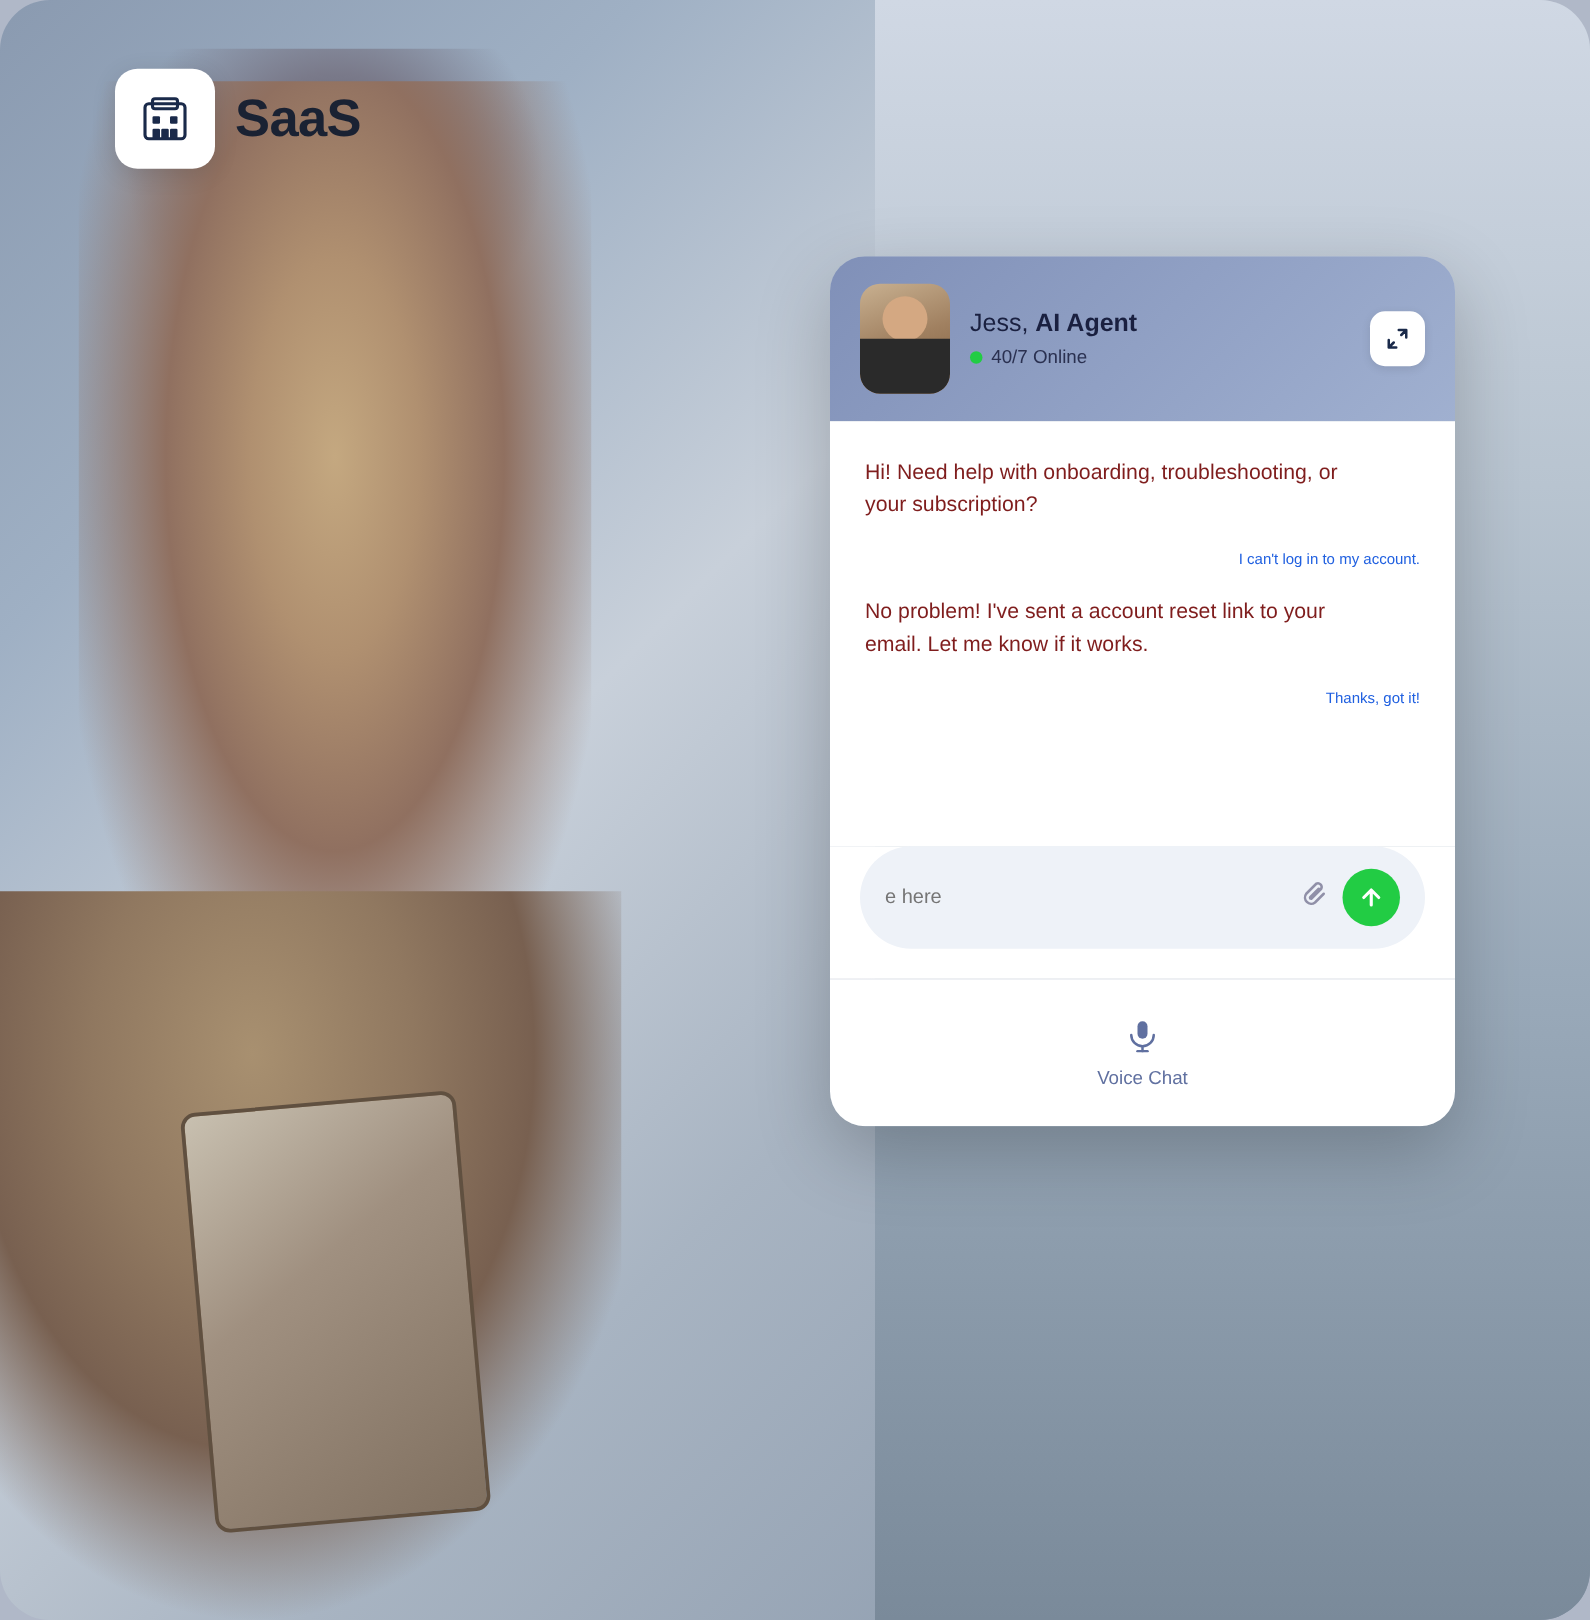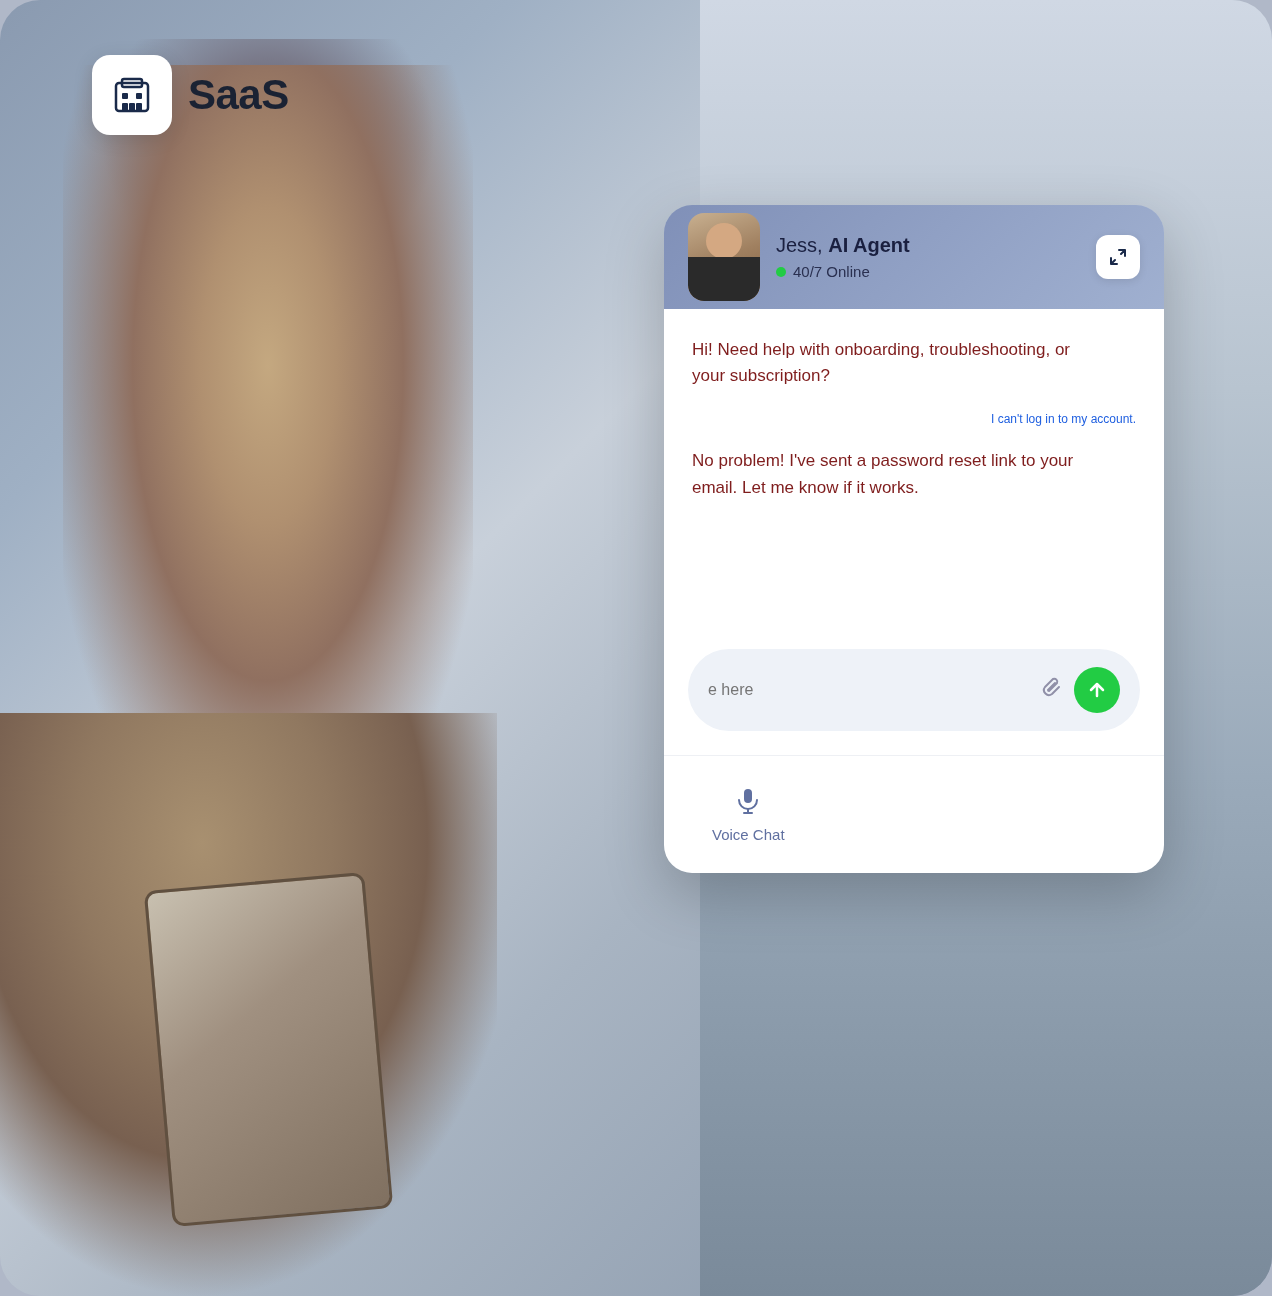--- a/index.html
+++ b/index.html
@@ -66,21 +66,21 @@
       width: 500px;
       border-radius: 28px;
       overflow: hidden;
       box-shadow: 0 20px 60px rgba(0,0,0,0.22);
       z-index: 20;
     }
 
     
     .chat-header {
       background: linear-gradient(135deg, #8090b8 0%, #a0b0d0 100%);
-      padding: 8px 24px;
+      padding: 22px 24px;
       display: flex;
       align-items: center;
       gap: 16px;
     }
 
     .agent-avatar {
       width: 72px;
       height: 88px;
       border-radius: 16px;
       overflow: hidden;
@@ -221,21 +221,21 @@
       align-items: center;
       justify-content: center;
       cursor: pointer;
       flex-shrink: 0;
     }
 
     
     .chat-tabs {
       background: #ffffff;
       display: flex;
-      justify-content: space-between;
+      justify-content: center;
       gap: 0;
       padding: 18px 0 22px 0;
       border-top: 1px solid #eef0f4;
     }
 
     .tab-item {
       display: flex;
       flex-direction: column;
       align-items: center;
       gap: 8px;
@@ -415,21 +415,24 @@
     </div>
 
     <div class="chat-messages">
       <div class="message message-bot">
         <span>Hi! Need help with onboarding, troubleshooting, or your subscription?</span>
       </div>
       <div class="message message-user">
         <span>I can't log in to my account.</span>
       </div>
       <div class="message message-bot">
-        <span>No problem! I've sent a password reset link to your email. Let me know if it works.</span>
+        <span>No problem! I've sent a account reset link to your email. Let me know if it works.</span>
+      </div>
+      <div class="message message-user">
+        <span>Thanks, got it!</span>
       </div>
     </div>
 
     <div class="chat-input-area">
       <div class="chat-input-box">
         <input class="chat-input-text" type="text" placeholder="e here" style="">
         <span class="attach-icon">
           <svg width="22" height="22" viewBox="0 0 22 22" fill="none">
             <path d="M19 11l-7 7a5 5 0 01-7-7l8-8a3 3 0 014 4l-8 8a1 1 0 01-1-1l7-7" stroke="#9090a8" stroke-width="2" stroke-linecap="round" stroke-linejoin="round"></path>
           </svg>

